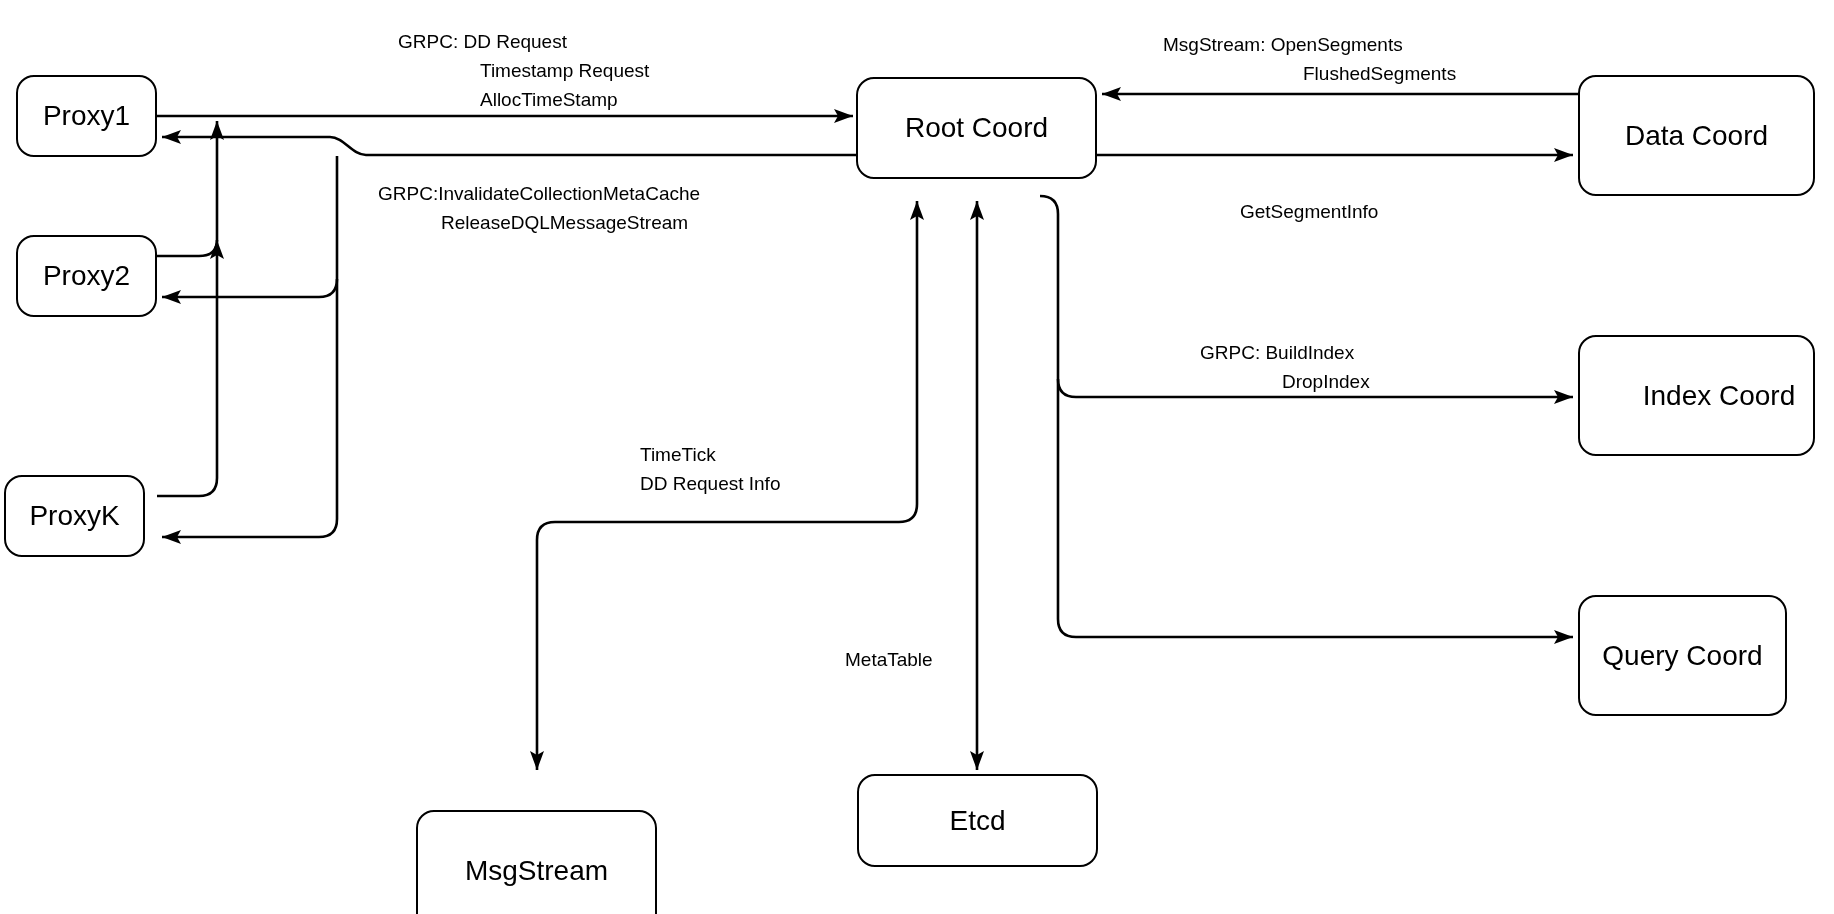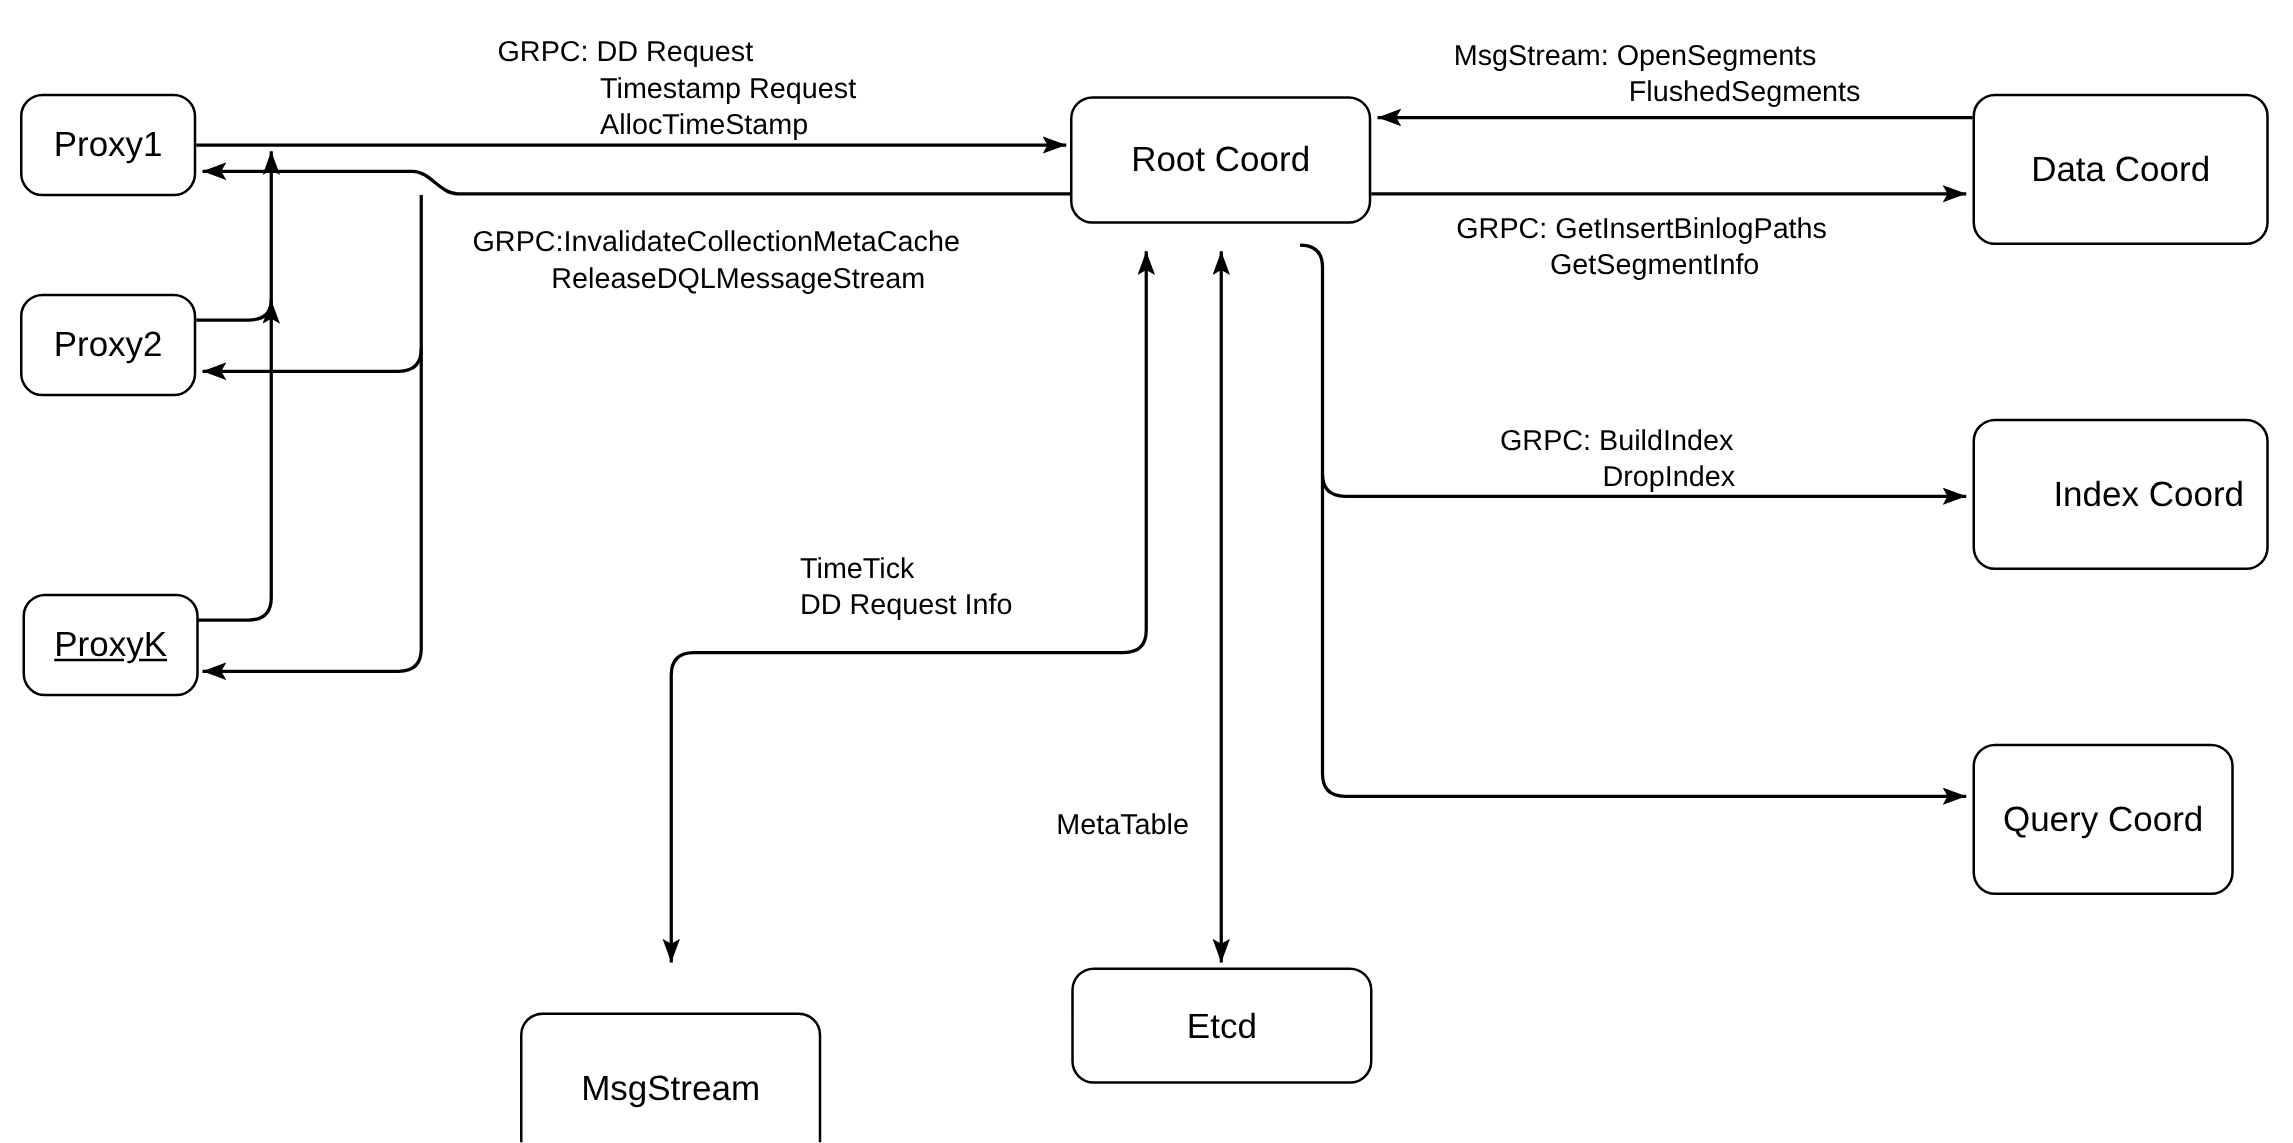--- a/index.html
+++ b/index.html
@@ -17,28 +17,28 @@
     box-sizing:border-box;
     border:2.6px solid #000;
     border-radius:18px;
     background:#fff;
     display:flex;align-items:center;justify-content:center;
     font-size:28px;
     white-space:nowrap;
   }
   .elabel{
     position:absolute;
-    font-size:23px;
+    font-size:19px;
     line-height:29px;
     white-space:nowrap;
   }
   
   .n-proxy1   {left:16px;  top:75px;  width:141px; height:82px;}
   .n-proxy2   {left:16px;  top:235px; width:141px; height:82px;}
-  .n-proxyk   {left:18px;  top:475px; width:141px; height:82px;text-decoration:underline;}
+  .n-proxyk   {left:4px;  top:475px; width:141px; height:82px;}
   .n-root     {left:856px; top:77px;  width:241px; height:102px;}
   .n-data     {left:1578px;top:75px;  width:237px; height:121px;}
   .n-index    {left:1578px;top:335px; width:237px; height:121px;padding-left:45px;}
   .n-query    {left:1578px;top:595px; width:209px; height:121px;}
   .n-msgstream{left:416px; top:810px; width:241px; height:121px;}
   .n-etcd     {left:857px; top:774px; width:241px; height:93px;}
   
   .l-dd1   {left:398px; top:27px;}
   .l-dd2   {left:480px; top:56px;}
   .l-dd3   {left:480px; top:85px;}
@@ -95,21 +95,20 @@
   <div class="elabel l-dd1">GRPC: DD Request</div>
   <div class="elabel l-dd2">Timestamp Request</div>
   <div class="elabel l-dd3">AllocTimeStamp</div>
 
   <div class="elabel l-inv1">GRPC:InvalidateCollectionMetaCache</div>
   <div class="elabel l-inv2">ReleaseDQLMessageStream</div>
 
   <div class="elabel l-open1">MsgStream: OpenSegments</div>
   <div class="elabel l-open2">FlushedSegments</div>
 
-  <div class="elabel l-gib1">GRPC: GetInsertBinlogPaths</div>
   <div class="elabel l-gib2">GetSegmentInfo</div>
 
   <div class="elabel l-bi1">GRPC: BuildIndex</div>
   <div class="elabel l-bi2">DropIndex</div>
 
 
   <div class="elabel l-tt1">TimeTick</div>
   <div class="elabel l-tt2">DD Request Info</div>
 
   <div class="elabel l-mt1">MetaTable</div>

